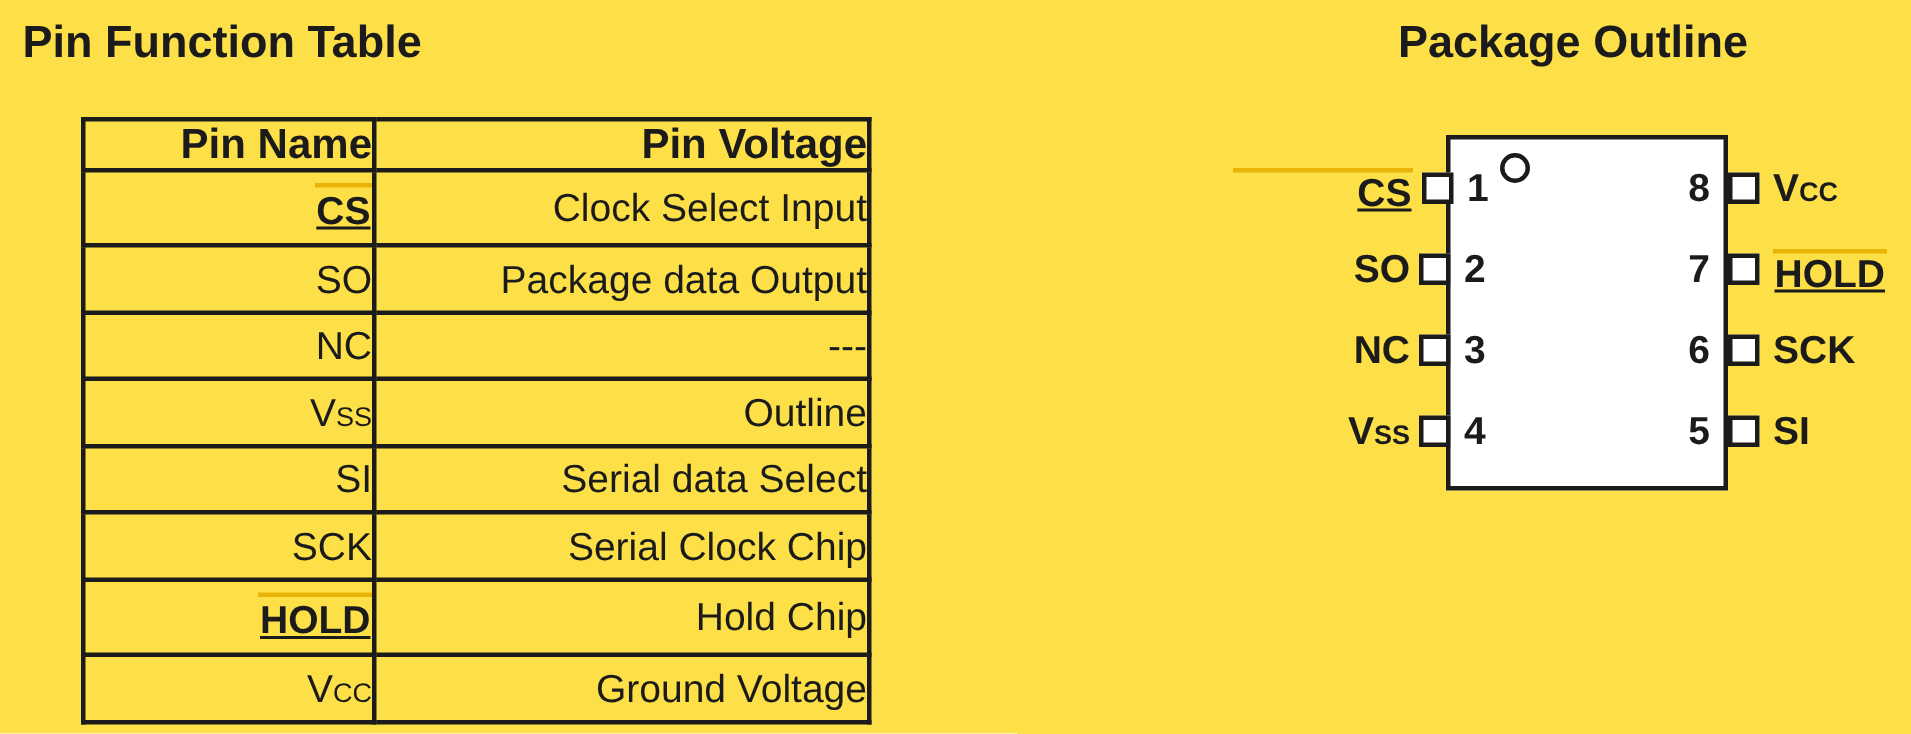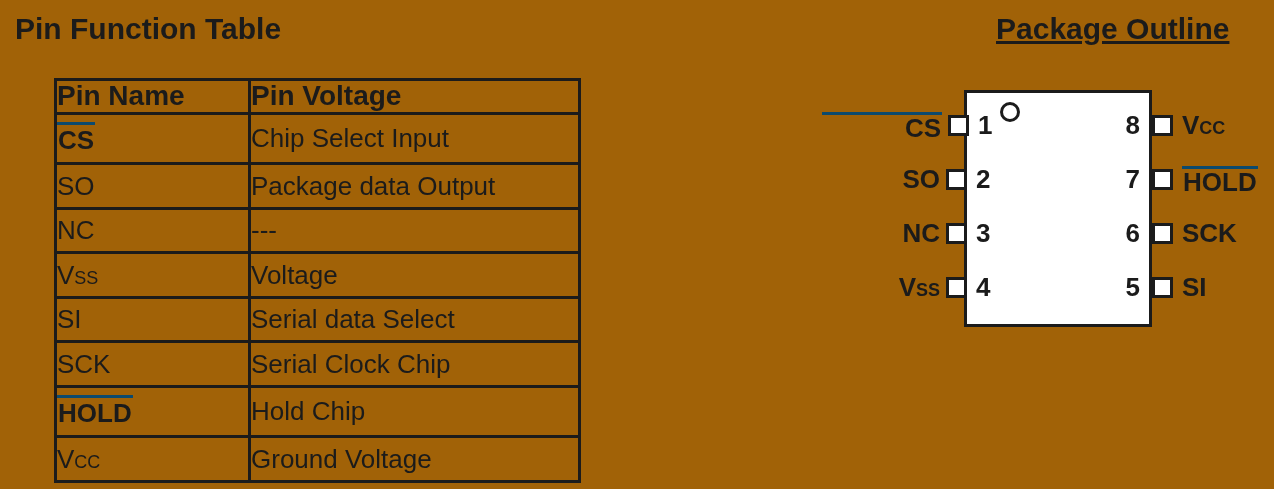--- a/index.html
+++ b/index.html
@@ -1,40 +1,40 @@
 <!DOCTYPE html>
 <html><head>
 <meta charset="utf-8">
 <style>
   html,body { margin:0; padding:0; background:#ffffff; }
   .canvas {
-    position:relative; width:1274px; height:489px; background:#a16207;
+    position:relative; width:1274px; height:489px; background:#fde047;
     color:#1b1b1b; font-family:"Liberation Sans","DejaVu Sans",sans-serif;
     overflow:hidden;
   }
   .section-title { position:absolute; font-size:30px; font-weight:700; line-height:1.1; white-space:nowrap; }
   #title-left  { left:15px;  top:12px; }
-  #title-right { left:996px; top:12px;text-decoration:underline; }
+  #title-right { left:932px; top:12px; }
 
   
   .pin-table {
     position:absolute; left:54px; top:78px; width:524px; height:405px;
     border-collapse:collapse; table-layout:fixed;
   }
   .pin-table th, .pin-table td {
-    border:3px solid #1b1b1b; text-align:left; vertical-align:middle;
+    border:3px solid #1b1b1b; text-align:right; vertical-align:middle;
     padding:0; font-size:26px; line-height:1.1;
   }
   .pin-table th { font-weight:700; font-size:28px; }
   .col-name { width:194px; }
   .col-func { width:330px; }
   .smallcaps { font-variant:small-caps; }
   .overline {
-    display:inline-block; border-top:3px solid #0c4a6e;
-    padding:2px 1px 0 1px; line-height:1.05; font-weight:700;
+    display:inline-block; border-top:3px solid #eab308;
+    padding:2px 1px 0 1px; line-height:1.05; font-weight:700;text-decoration:underline;
   }
 
   
   .chip-body {
     position:absolute; left:964px; top:90px; width:182px; height:231px;
     border:3px solid #1b1b1b; background:#ffffff;
   }
   .pin1-circle {
     position:absolute; left:33px; top:9px; width:14px; height:14px;
     border:3px solid #1b1b1b; border-radius:50%; background:#ffffff;
@@ -73,33 +73,33 @@
       </colgroup>
     <thead>
       <tr>
         <th>Pin Name</th>
         <th>Pin Voltage</th>
       </tr>
     </thead>
     <tbody>
       <tr>
         <td><span class="smallcaps overline">CS</span></td>
-        <td>Chip Select Input</td>
+        <td>Clock Select Input</td>
       </tr>
       <tr>
         <td><span class="smallcaps">SO</span></td>
         <td>Package data Output</td>
       </tr>
       <tr>
         <td><span class="smallcaps">NC</span></td>
         <td>---</td>
       </tr>
       <tr>
         <td><span class="smallcaps">Vss</span></td>
-        <td>Voltage</td>
+        <td>Outline</td>
       </tr>
       <tr>
         <td><span class="smallcaps">SI</span></td>
         <td>Serial data Select</td>
       </tr>
       <tr>
         <td><span class="smallcaps">SCK</span></td>
         <td>Serial Clock Chip</td>
       </tr>
       <tr>

